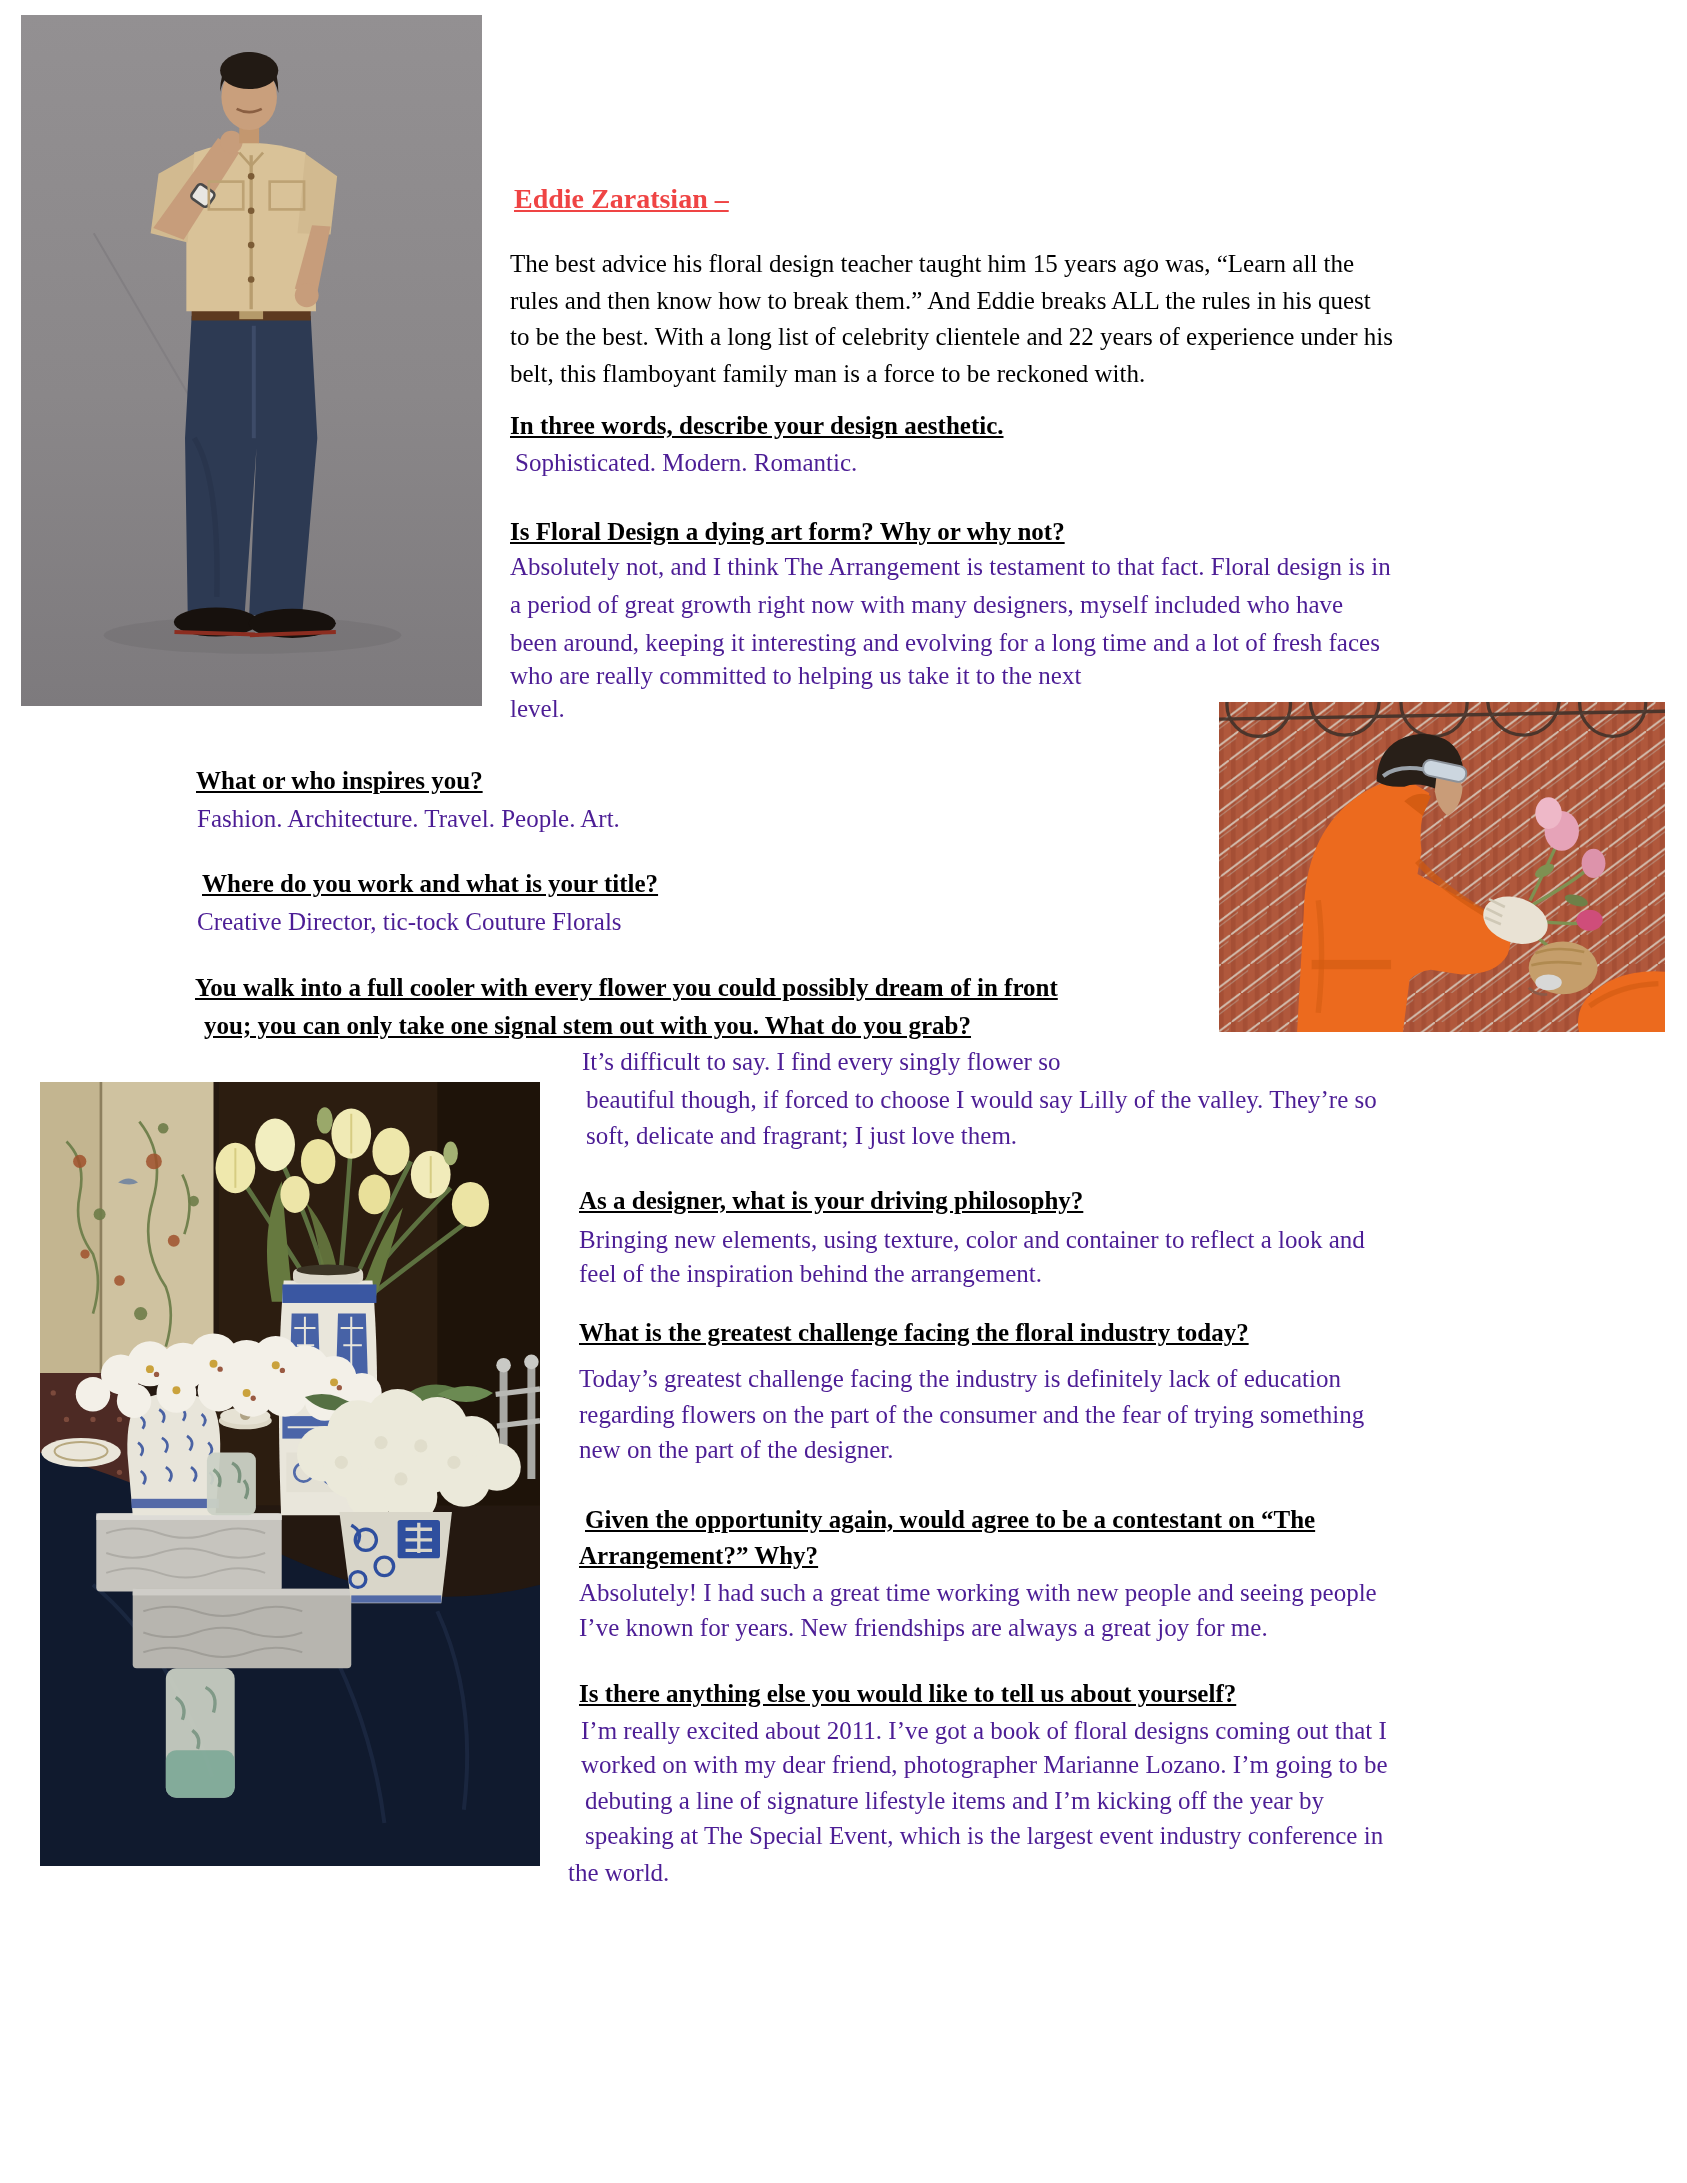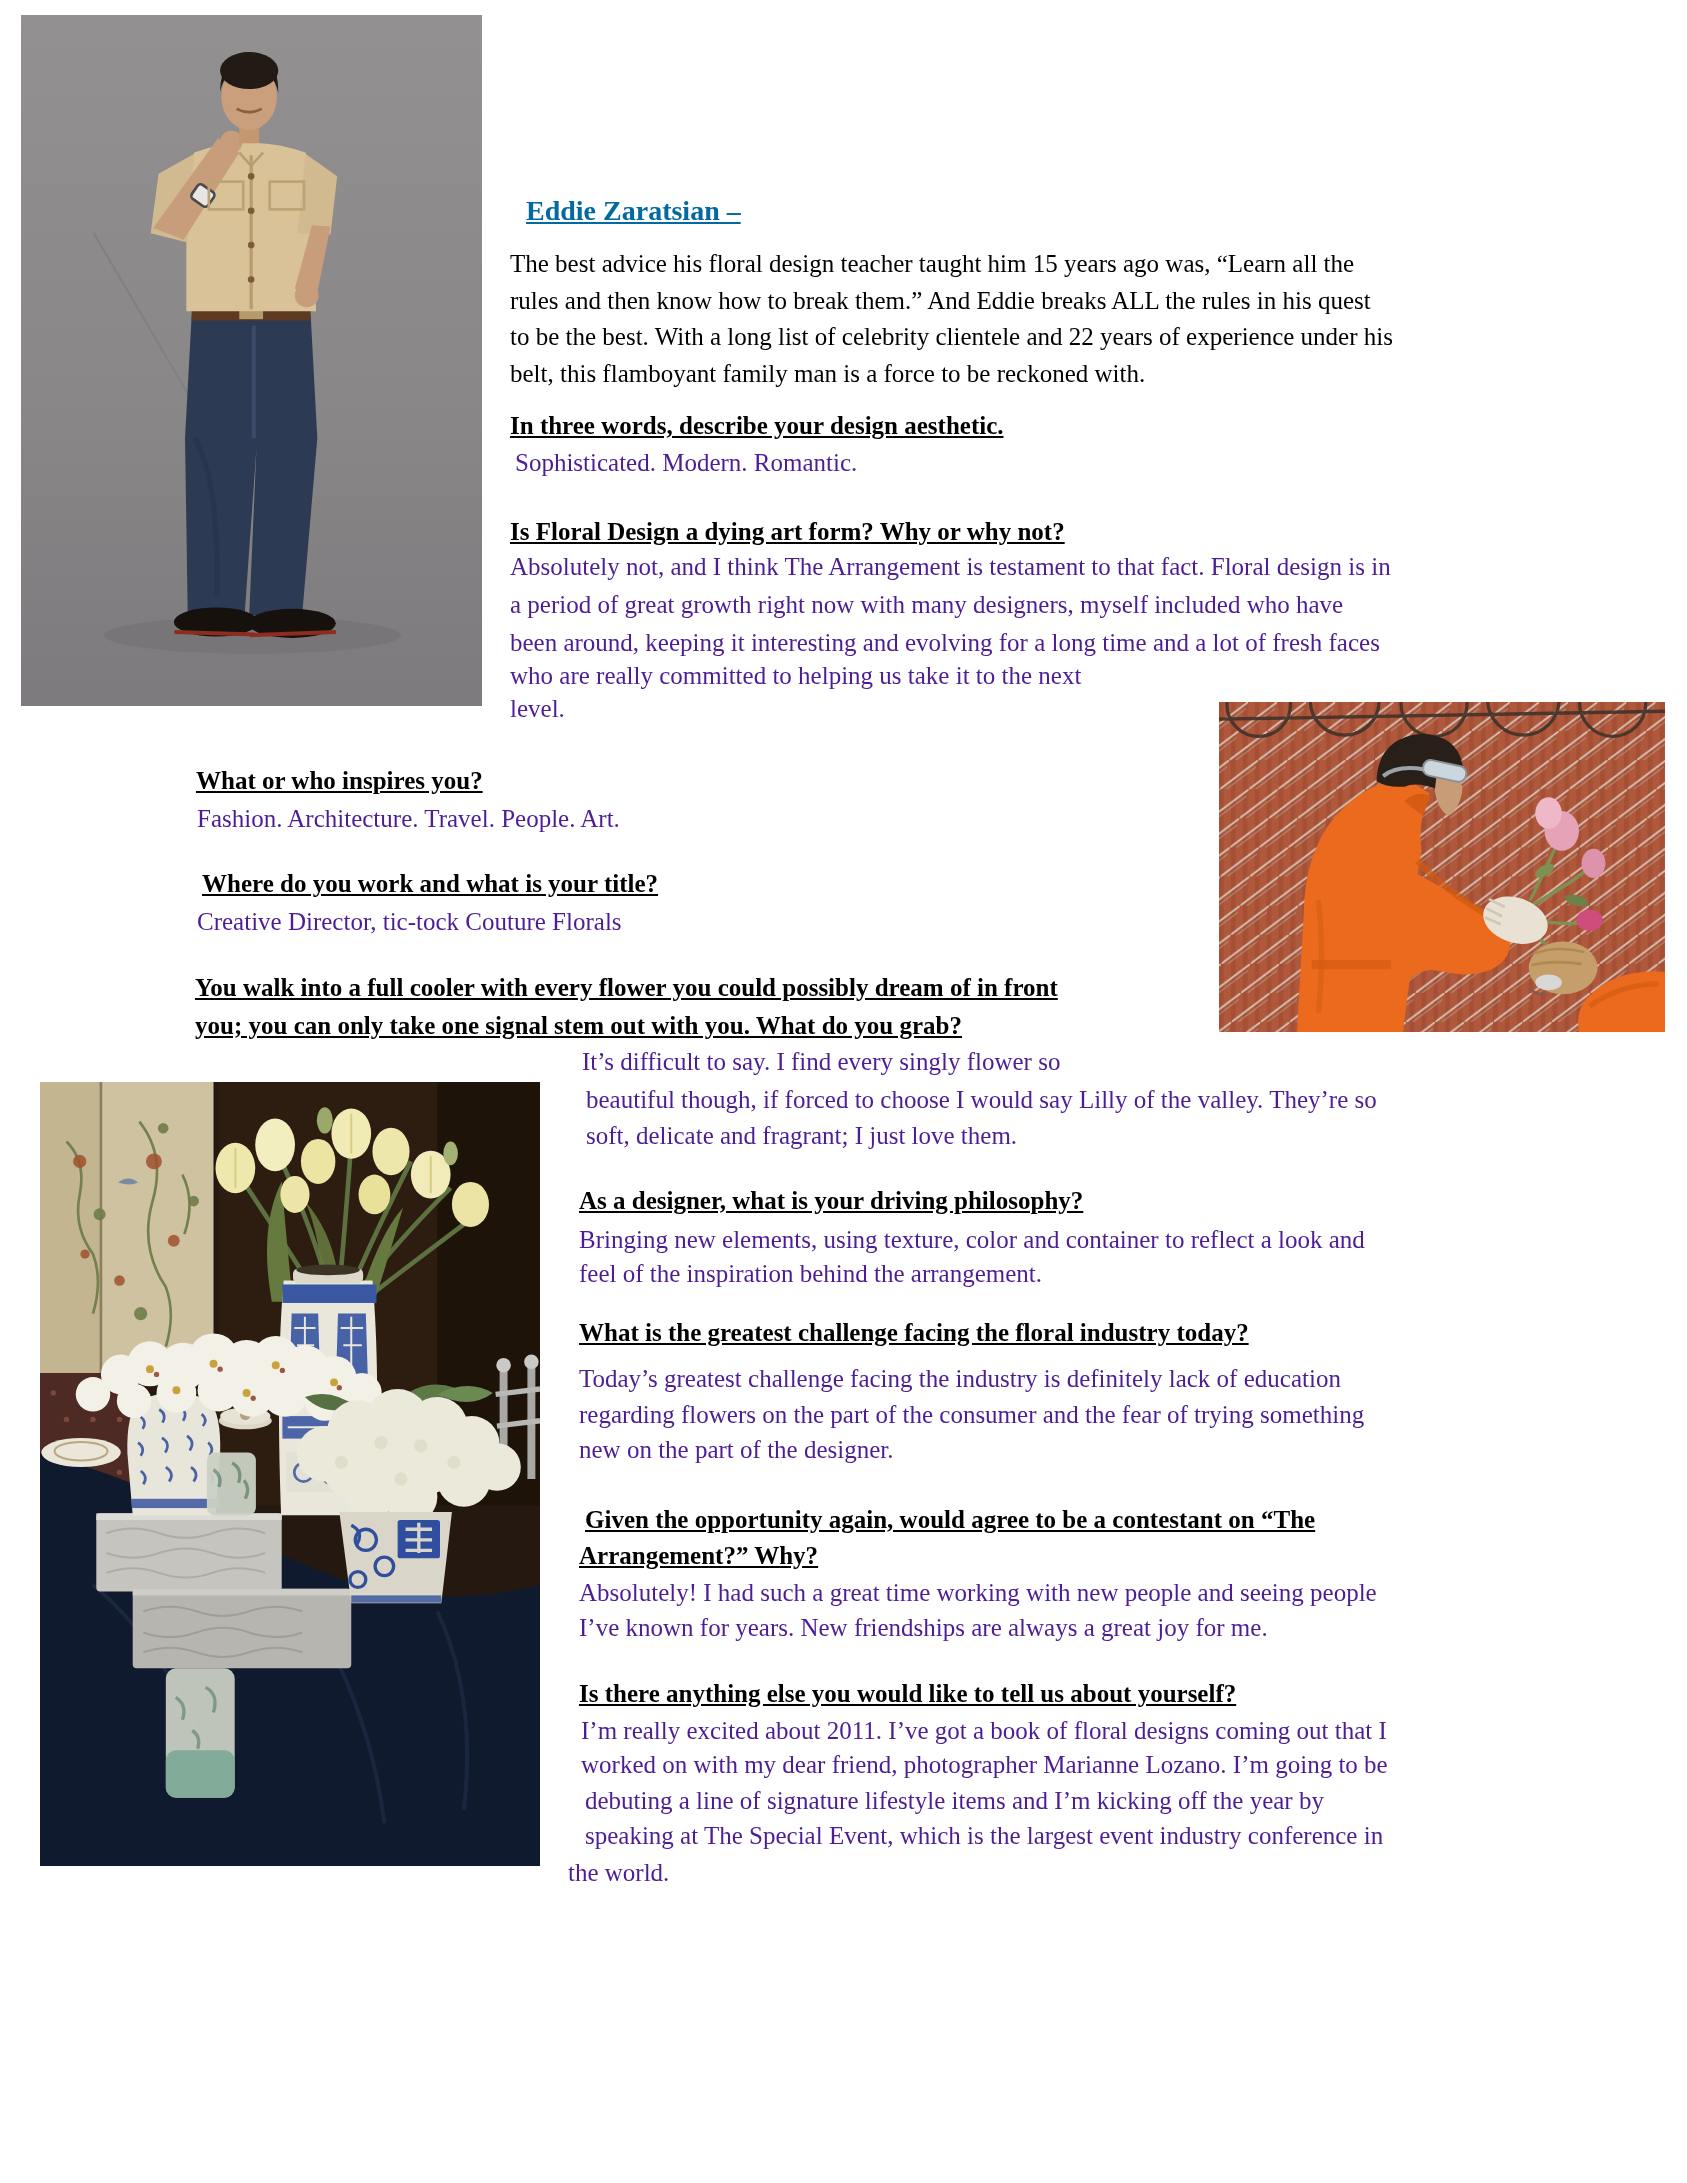--- a/index.html
+++ b/index.html
@@ -1,22 +1,22 @@
 <!DOCTYPE html>
 <html style="font-size:10.6px"><head>
 <meta charset="utf-8">
 <style>
   html,body{margin:0;padding:0;background:#ffffff;}
   .page{position:relative;width:1687px;height:2183px;background:#ffffff;overflow:hidden;
         font-family:"Liberation Serif", serif;}
   .ln{position:absolute;white-space:nowrap;font-size:25px;color:#000000;line-height:1;}
   .q{font-weight:bold;color:#000000;text-decoration:underline;}
   .a{color:#4c1d95;}
-  .title{position:absolute;left:510px;top:179px;margin:16px;font-size:28px;font-weight:bold;
-         text-decoration:underline;color:#0369a1;white-space:nowrap;}
+  .title{position:absolute;left:510px;top:179px;margin:4px;font-size:28px;font-weight:bold;
+         text-decoration:underline;color:#ef4444;white-space:nowrap;}
   .photo{position:absolute;margin:0;padding:0;display:block;}
   .photo svg{display:block;width:100%;height:100%;}
 </style>
 </head>
 <body>
 
 <div class="page">
 
   <figure class="photo" style="left:20.5px;top:15px;width:461px;height:691px;" role="img" aria-label="Full-length studio portrait of Eddie Zaratsian in a khaki shirt and dark jeans, hand on chin, gray backdrop">
     <svg viewBox="0 0 697 1045" preserveAspectRatio="none">
@@ -91,21 +91,21 @@
   <div class="ln a" style="left:510px;top:663px">who are really committed to helping us take it to the next</div>
   <div class="ln a" style="left:510px;top:696px">level.</div>
 
   <div class="ln q" style="left:196px;top:768px">What or who inspires you?</div>
   <div class="ln a" style="left:197px;top:806px">Fashion. Architecture. Travel. People. Art.</div>
 
   <div class="ln q" style="left:202px;top:871px">Where do you work and what is your title?</div>
   <div class="ln a" style="left:197px;top:909px">Creative Director, tic-tock Couture Florals</div>
 
   <div class="ln q" style="left:195px;top:975px">You walk into a full cooler with every flower you could possibly dream of in front</div>
-  <div class="ln q" style="left:195px;top:1013px">you; you can only take one signal stem out with you. What do you grab?</div>
+  <div class="ln q" style="left:204px;top:1013px">you; you can only take one signal stem out with you. What do you grab?</div>
   <div class="ln a" style="left:582px;top:1049px">It’s difficult to say. I find every singly flower so</div>
   <div class="ln a" style="left:586px;top:1087px">beautiful though, if forced to choose I would say Lilly of the valley. They’re so</div>
   <div class="ln a" style="left:586px;top:1123px">soft, delicate and fragrant; I just love them.</div>
 
   <div class="ln q" style="left:579px;top:1188px">As a designer, what is your driving philosophy?</div>
   <div class="ln a" style="left:579px;top:1227px">Bringing new elements, using texture, color and container to reflect a look and</div>
   <div class="ln a" style="left:579px;top:1261px">feel of the inspiration behind the arrangement.</div>
 
   <div class="ln q" style="left:579px;top:1320px">What is the greatest challenge facing the floral industry today?</div>
   <div class="ln a" style="left:579px;top:1366px">Today’s greatest challenge facing the industry is definitely lack of education</div>

